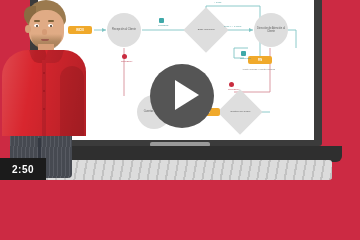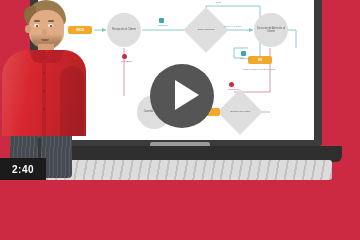--- a/index.html
+++ b/index.html
@@ -317,15 +317,15 @@
     <div class="ch-btn" style="top:74px;"></div>
     <div class="ch-btn" style="top:92px;"></div>
     <div class="ch-btn" style="top:110px;"></div>
     <div class="ch-armshadow"></div>
     <div class="ch-shade"></div>
   </div>
 
   <div class="play-btn"></div>
   <div class="play-tri"></div>
 
-  <div class="duration">2:40</div>
+  <div class="duration">2:50</div>
 
 </div>
 
 </body></html>

